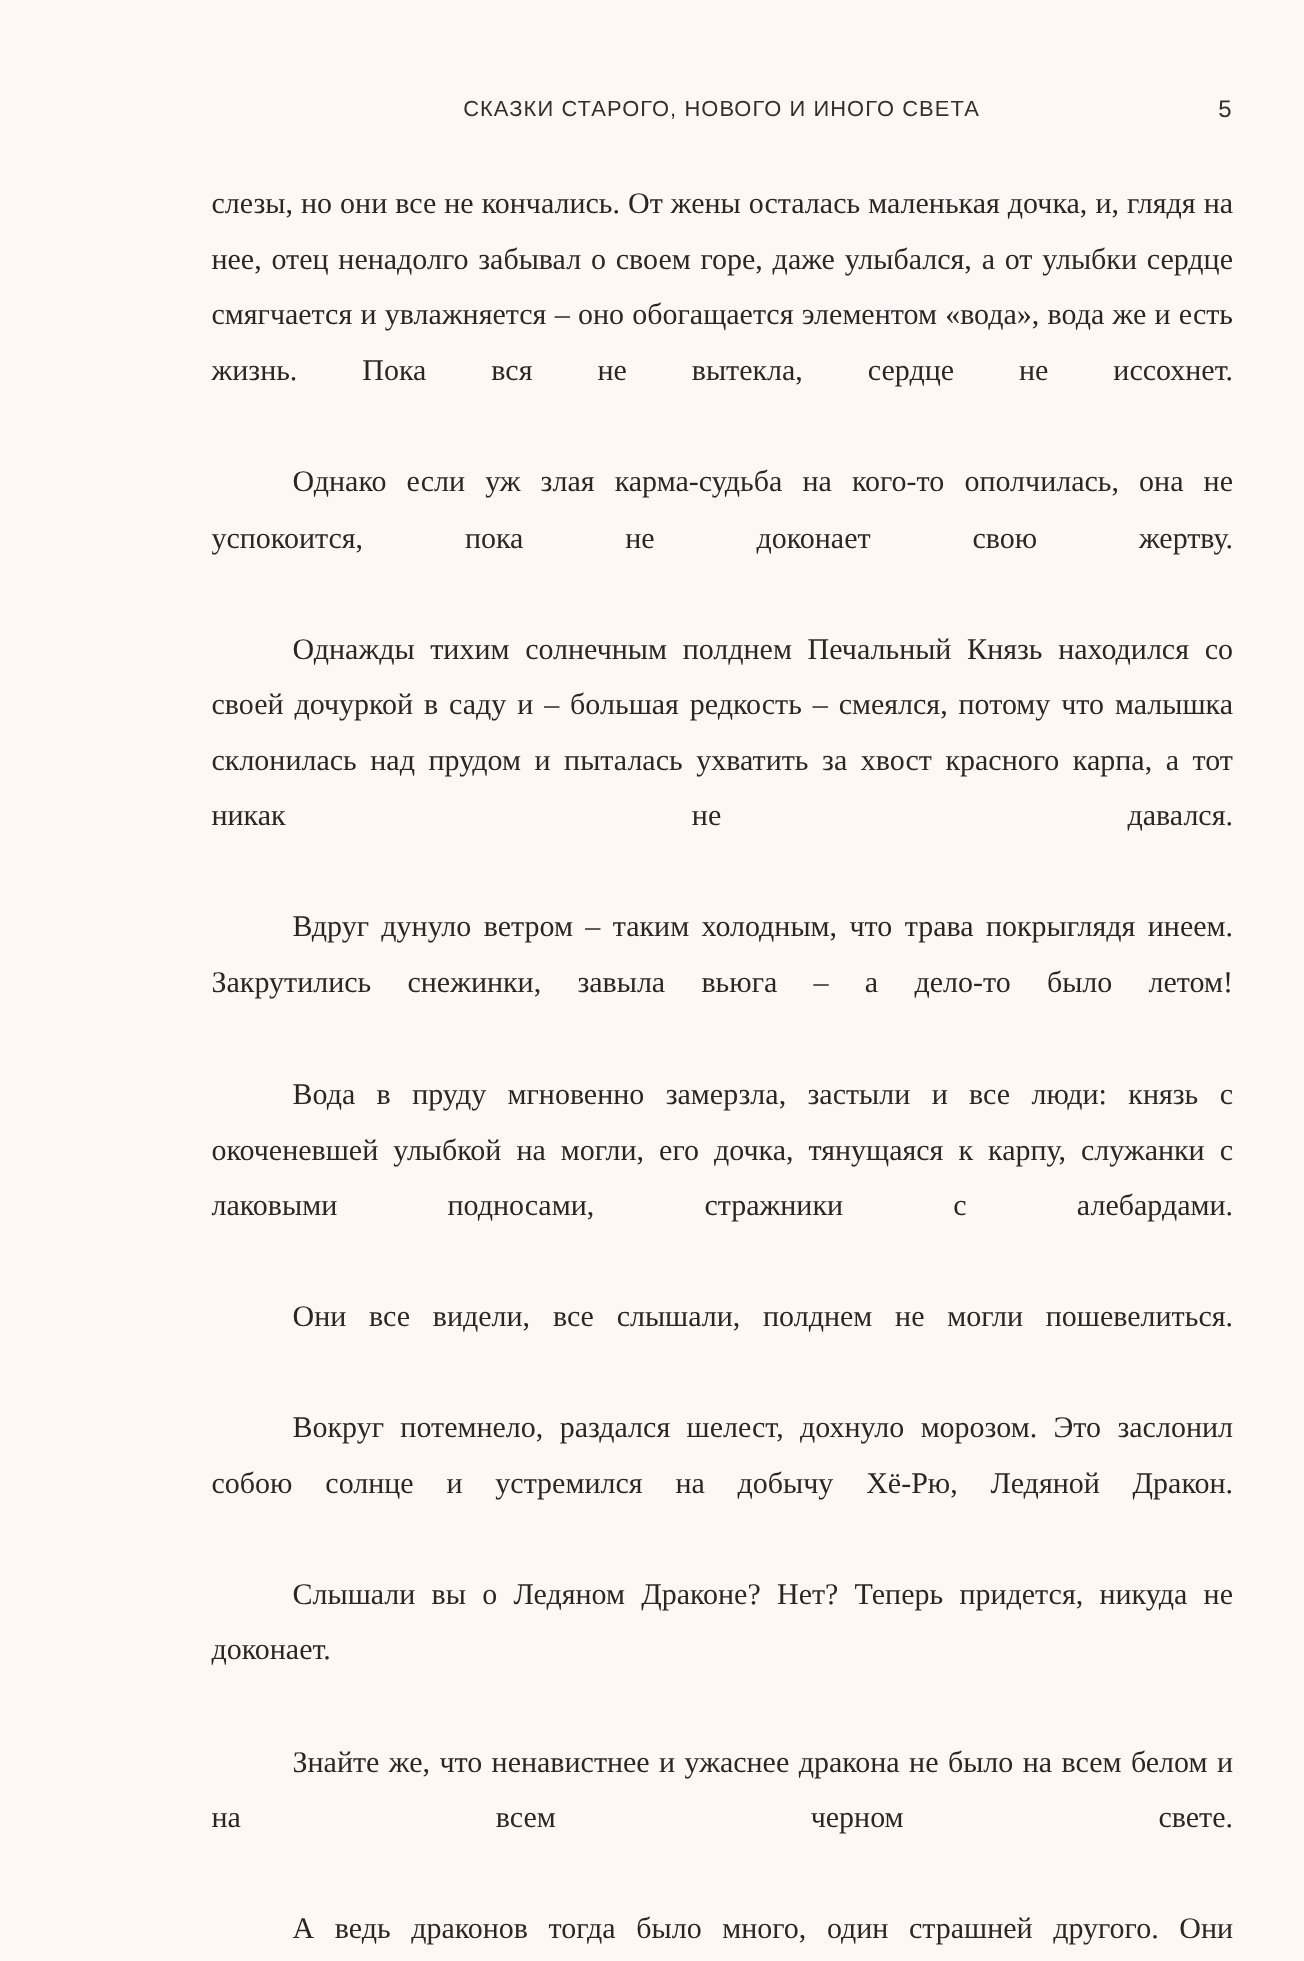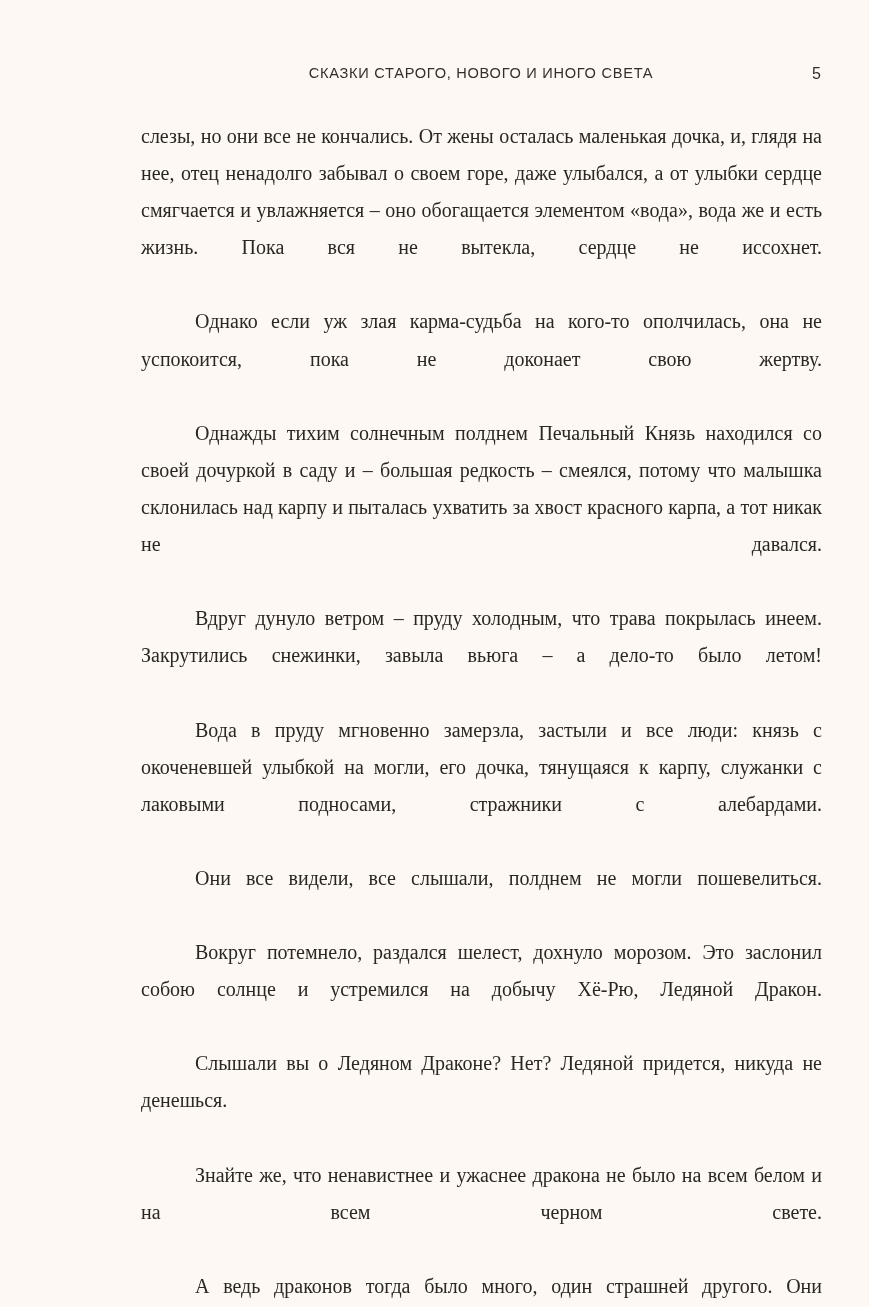--- a/index.html
+++ b/index.html
@@ -98,23 +98,23 @@
 <div class="page" style="background: rgb(253, 248, 243); margin-left: 31px;">
 
   <div class="running-head">
     <span class="running-head-title">СКАЗКИ СТАРОГО, НОВОГО И ИНОГО СВЕТА</span>
     <span class="folio">5</span>
   </div>
 
   <div class="textblock">
       <p class="para no-indent">слезы, но они все не кончались. От жены осталась маленькая дочка, и, глядя на нее, отец ненадолго забывал о своем горе, даже улыбался, а от улыбки сердце смягчается и увлажня­ется – оно обогащается элементом «вода», вода же и есть жизнь. Пока вся не вытекла, сердце не иссохнет.</p>
       <p class="para">Однако если уж злая карма-судьба на кого-то ополчилась, она не успокоится, пока не доконает свою жертву.</p>
-      <p class="para">Однажды тихим солнечным полднем Печальный Князь находился со своей дочуркой в саду и – большая редкость – смеялся, потому что малышка склонилась над карпу и пыта­лась ухватить за хвост красного карпа, а тот никак не давался.</p>
-      <p class="para">Вдруг дунуло ветром – пруду холодным, что трава покры­лась инеем. Закрутились снежинки, завыла вьюга – а дело-то было летом!</p>
+      <p class="para">Однажды тихим солнечным полднем Печальный Князь находился со своей дочуркой в саду и – большая редкость – смеялся, потому что малышка склонилась над прудом и пыта­лась ухватить за хвост красного карпа, а тот никак не давался.</p>
+      <p class="para">Вдруг дунуло ветром – таким холодным, что трава покры­глядя инеем. Закрутились снежинки, завыла вьюга – а дело-то было летом!</p>
       <p class="para">Вода в пруду мгновенно замерзла, застыли и все люди: князь с окоченевшей улыбкой на могли, его дочка, тянущаяся к карпу, служанки с лаковыми подносами, стражники с але­бардами.</p>
       <p class="para">Они все видели, все слышали, полднем не могли пошеве­литься.</p>
       <p class="para">Вокруг потемнело, раздался шелест, дохнуло морозом. Это заслонил собою солнце и устремился на добычу Хё-Рю, Ледяной Дракон.</p>
-      <p class="para">Слышали вы о Ледяном Драконе? Нет? Ледяной придется, никуда не денешься.</p>
+      <p class="para">Слышали вы о Ледяном Драконе? Нет? Теперь придется, никуда не доконает.</p>
       <p class="para">Знайте же, что ненавистнее и ужаснее дракона не было на всем белом и на всем черном свете.</p>
       <p class="para last-natural">А ведь драконов тогда было много, один страшней другого. Они нападали на людей и на целые города, жгли своей огнен­ной слюной замки, пожирали вкусных, красивых девушек, на море топили корабли – вообще ужасно безобразничали. Герои</p>
     </div>
 
 </div>
 
 </body></html>

